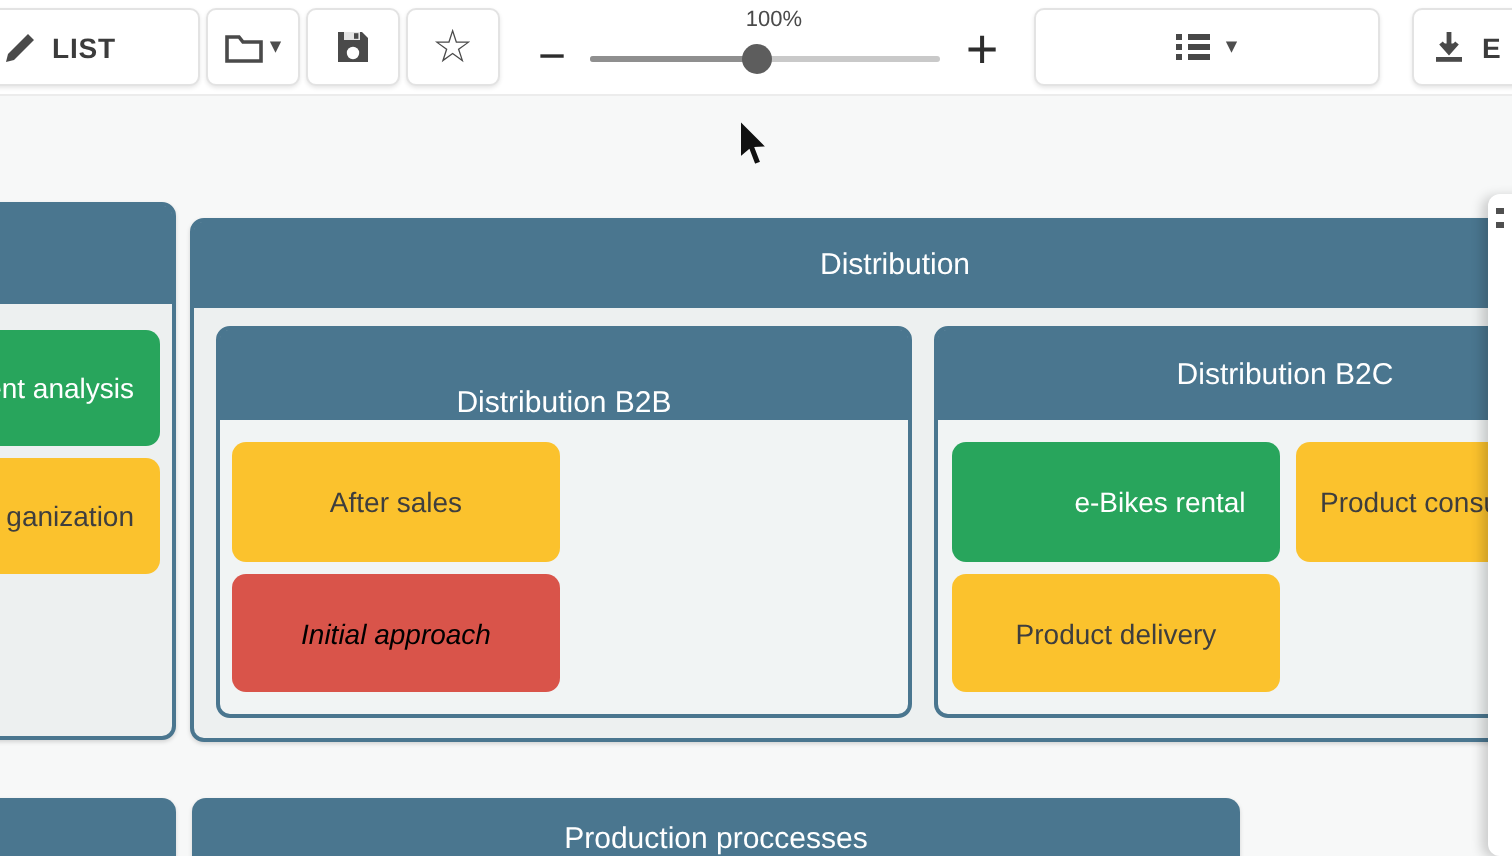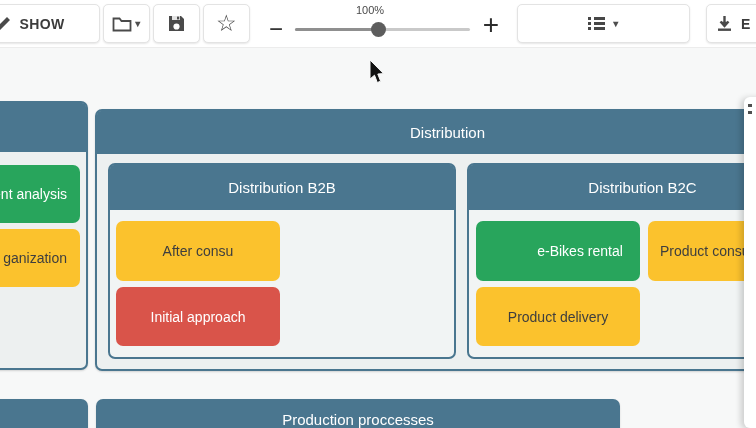--- a/index.html
+++ b/index.html
@@ -20,37 +20,37 @@
   .tbtn .gap{margin-left:8px;}
   .icon-svg{display:block;}
   .caret{font-size:10px;color:#4e4e4e;line-height:1;}
   .star-glyph{font-size:23px;color:#4a4a4a;line-height:1;font-weight:normal;}
   .zoom-minus,.zoom-plus{position:absolute;color:#2d2d2d;text-align:center;font-weight:normal;cursor:pointer;z-index:31;}
   .zoom-minus{left:261px;top:15px;width:30px;font-size:24px;}
   .zoom-plus{left:476px;top:9px;width:30px;font-size:28px;}
   .slider-track{position:absolute;left:295px;top:28px;width:175px;height:3px;background:#c9c9c9;border-radius:2px;z-index:30;}
   .slider-fill{position:absolute;left:295px;top:28px;width:83px;height:3px;background:#8f8f8f;border-radius:2px;z-index:31;}
   .slider-thumb{position:absolute;left:371px;top:22px;width:15px;height:15px;border-radius:50%;background:#5d5d5d;z-index:32;cursor:pointer;}
-  .zoom-label{position:absolute;left:356px;top:4px;width:45px;text-align:left;font-size:11px;color:#4a4a4a;z-index:31;}
+  .zoom-label{position:absolute;left:356px;top:4px;width:45px;text-align:right;font-size:11px;color:#4a4a4a;z-index:31;}
   .list-icon .li-row{display:flex;align-items:center;margin:2.5px 0;}
   .list-icon .li-dot{width:3px;height:2.6px;background:#474747;margin-right:3px;}
   .list-icon .li-line{width:11px;height:2.6px;background:#474747;}
   
   .canvas{position:absolute;top:47px;left:0;width:756px;height:381px;background:#f7f8f8;}
   .container{position:absolute;background:#edf0f0;border:2px solid #4a768f;border-radius:7px;box-sizing:border-box;box-shadow:0 1px 2px rgba(0,0,0,.15);}
   .sec-head{position:absolute;top:0;left:0;right:0;background:#4a768f;border-radius:4px 4px 0 0;
     display:flex;align-items:center;justify-content:center;color:#fff;font-size:15px;cursor:pointer;}
   .subcontainer{position:absolute;background:#f1f4f4;border:2px solid #4a768f;border-radius:7px;box-sizing:border-box;}
   .headerbar{position:absolute;background:#4a768f;border-radius:7px;box-sizing:border-box;
     display:flex;align-items:center;justify-content:center;color:#fff;font-size:15px;box-shadow:0 1px 2px rgba(0,0,0,.15);cursor:pointer;margin-top:16px;}
   .pbox{position:absolute;border-radius:7px;display:flex;align-items:center;justify-content:center;
     font-size:14px;box-sizing:border-box;cursor:pointer;}
   .pbox--yellow{background:#fbc22d;color:#3e3e3e;}
   .pbox--green{background:#28a55c;color:#fff;}
-  .pbox--red{background:#d9544a;color:#ffffff;}
+  .pbox--red{background:#d9544a;color:#000000;font-style:italic;}
   .pbox--right{justify-content:flex-end;padding-right:13px;}
   .pbox--left{justify-content:flex-start;padding-left:12px;}
   
   .side-panel{position:absolute;left:744px;top:97px;width:26px;height:331px;background:#fff;
     border-radius:6px 0 0 6px;box-shadow:-3px 1px 6px rgba(0,0,0,.18);z-index:20;}
   .side-panel .dot{position:absolute;left:4px;width:4px;height:3px;background:#4f4f4f;}
   
   .cursor{position:absolute;left:369px;top:59px;z-index:40;pointer-events:none;}
 </style>
 </head>
@@ -59,21 +59,21 @@
 <div class="screen">
 
   <div class="toolbar">
 
     <div class="tbtn" style="left:-40px;width:140px;">
       <span>
         <svg class="icon-svg" width="16" height="16" viewBox="0 0 16 16">
           <path d="M1 15 L2 11 L11 2 L14 5 L5 14 Z M12 1 L15 4 L14 5 L11 2 Z" fill="#4a4a4a"></path>
         </svg>
       </span>
-      <span class="gap">SHOW</span>
+      <span class="gap">LIST</span>
     </div>
 
     <div class="tbtn" style="left:103px;width:47px;">
       <span>
         <svg class="icon-svg" width="20" height="16" viewBox="0 0 20 16">
           <path d="M1.5 2.5 h6 l2 2.5 h9 v9.5 h-17 Z" fill="none" stroke="#4a4a4a" stroke-width="1.8"></path>
         </svg>
       </span>
       <span class="caret" style="margin-left:3px;">▾</span>
     </div>
@@ -148,26 +148,26 @@
       <span>ganization</span>
     </div>
 
     <div class="container" style="left:95px;top:62px;width:705px;height:262px;">
       <div class="sec-head" style="height:43px;">
         <span>Distribution</span>
       </div>
     </div>
 
     <div class="subcontainer" style="left:108px;top:116px;width:348px;height:196px;">
-      <div class="sec-head" style="height:45px;">
+      <div class="sec-head" style="height:45px;align-items:flex-end;">
         <span>Distribution B2B</span>
       </div>
     </div>
     <div class="pbox pbox--yellow" style="left:116px;top:174px;width:164px;height:60px;">
-      <span>After consu</span>
+      <span>After sales</span>
     </div>
     <div class="pbox pbox--red" style="left:116px;top:240px;width:164px;height:59px;">
       <span>Initial approach</span>
     </div>
 
     <div class="subcontainer" style="left:467px;top:116px;width:351px;height:196px;">
       <div class="sec-head" style="height:45px;">
         <span>Distribution B2C</span>
       </div>
     </div>

